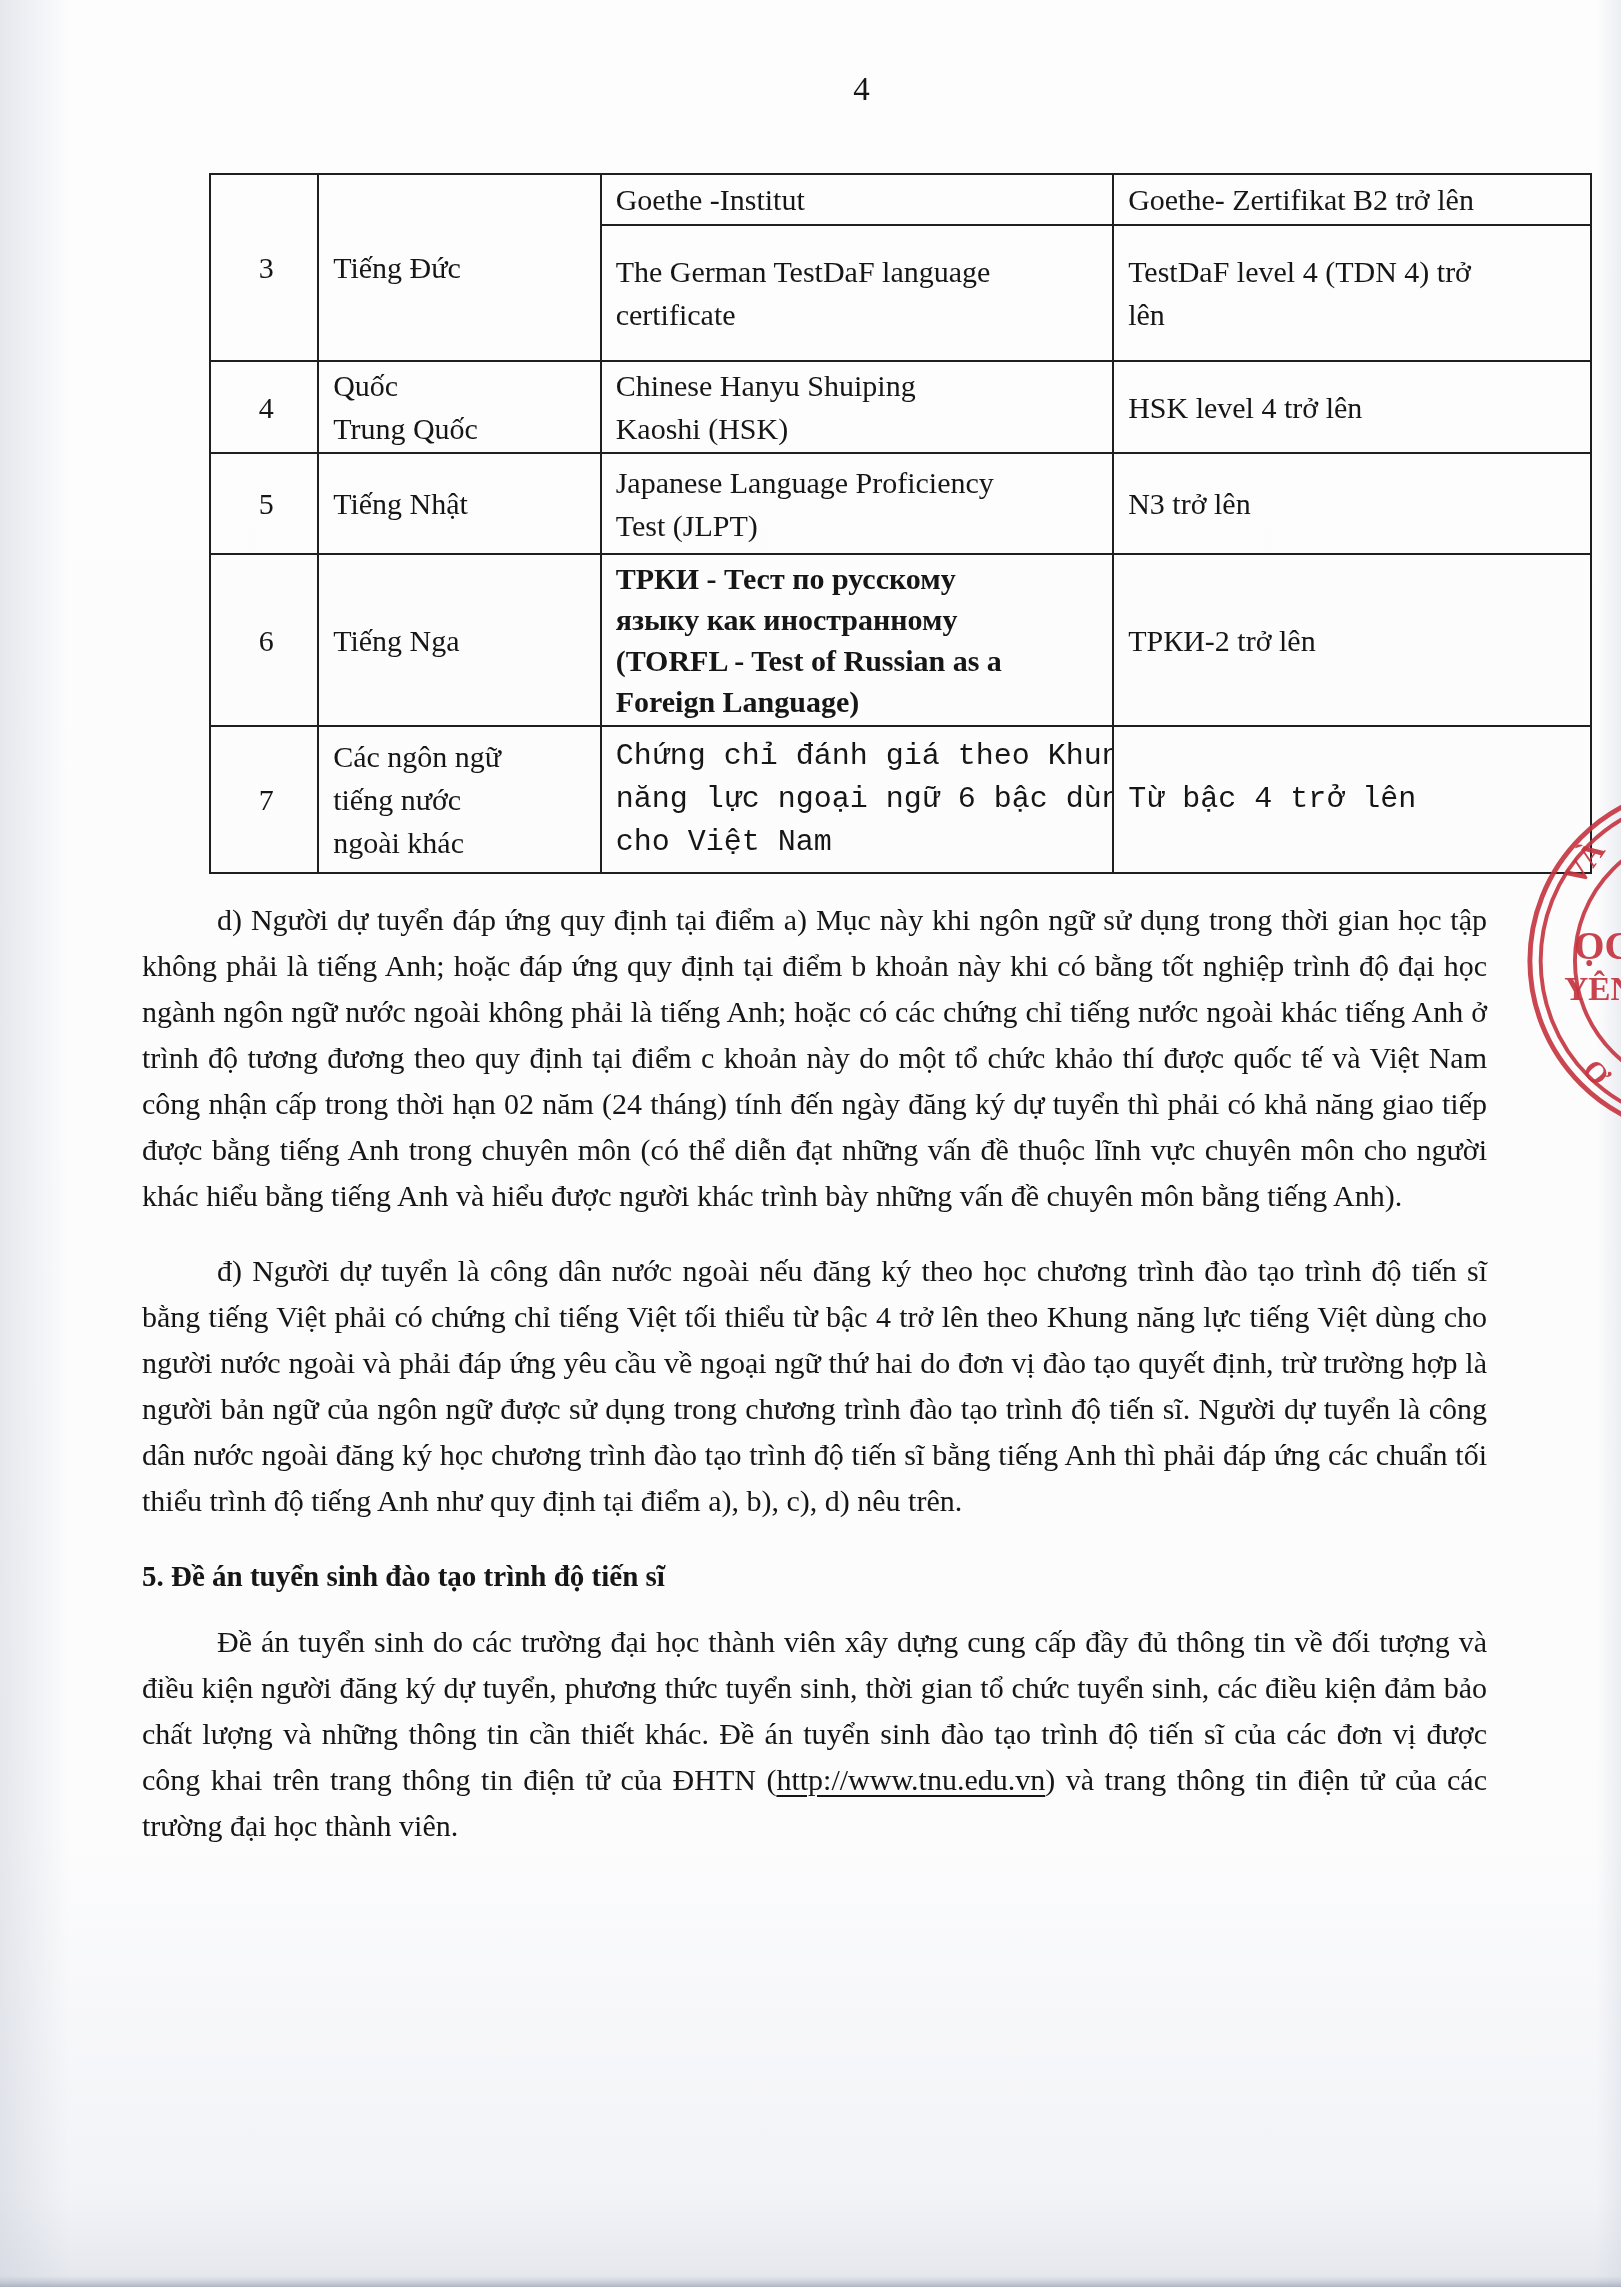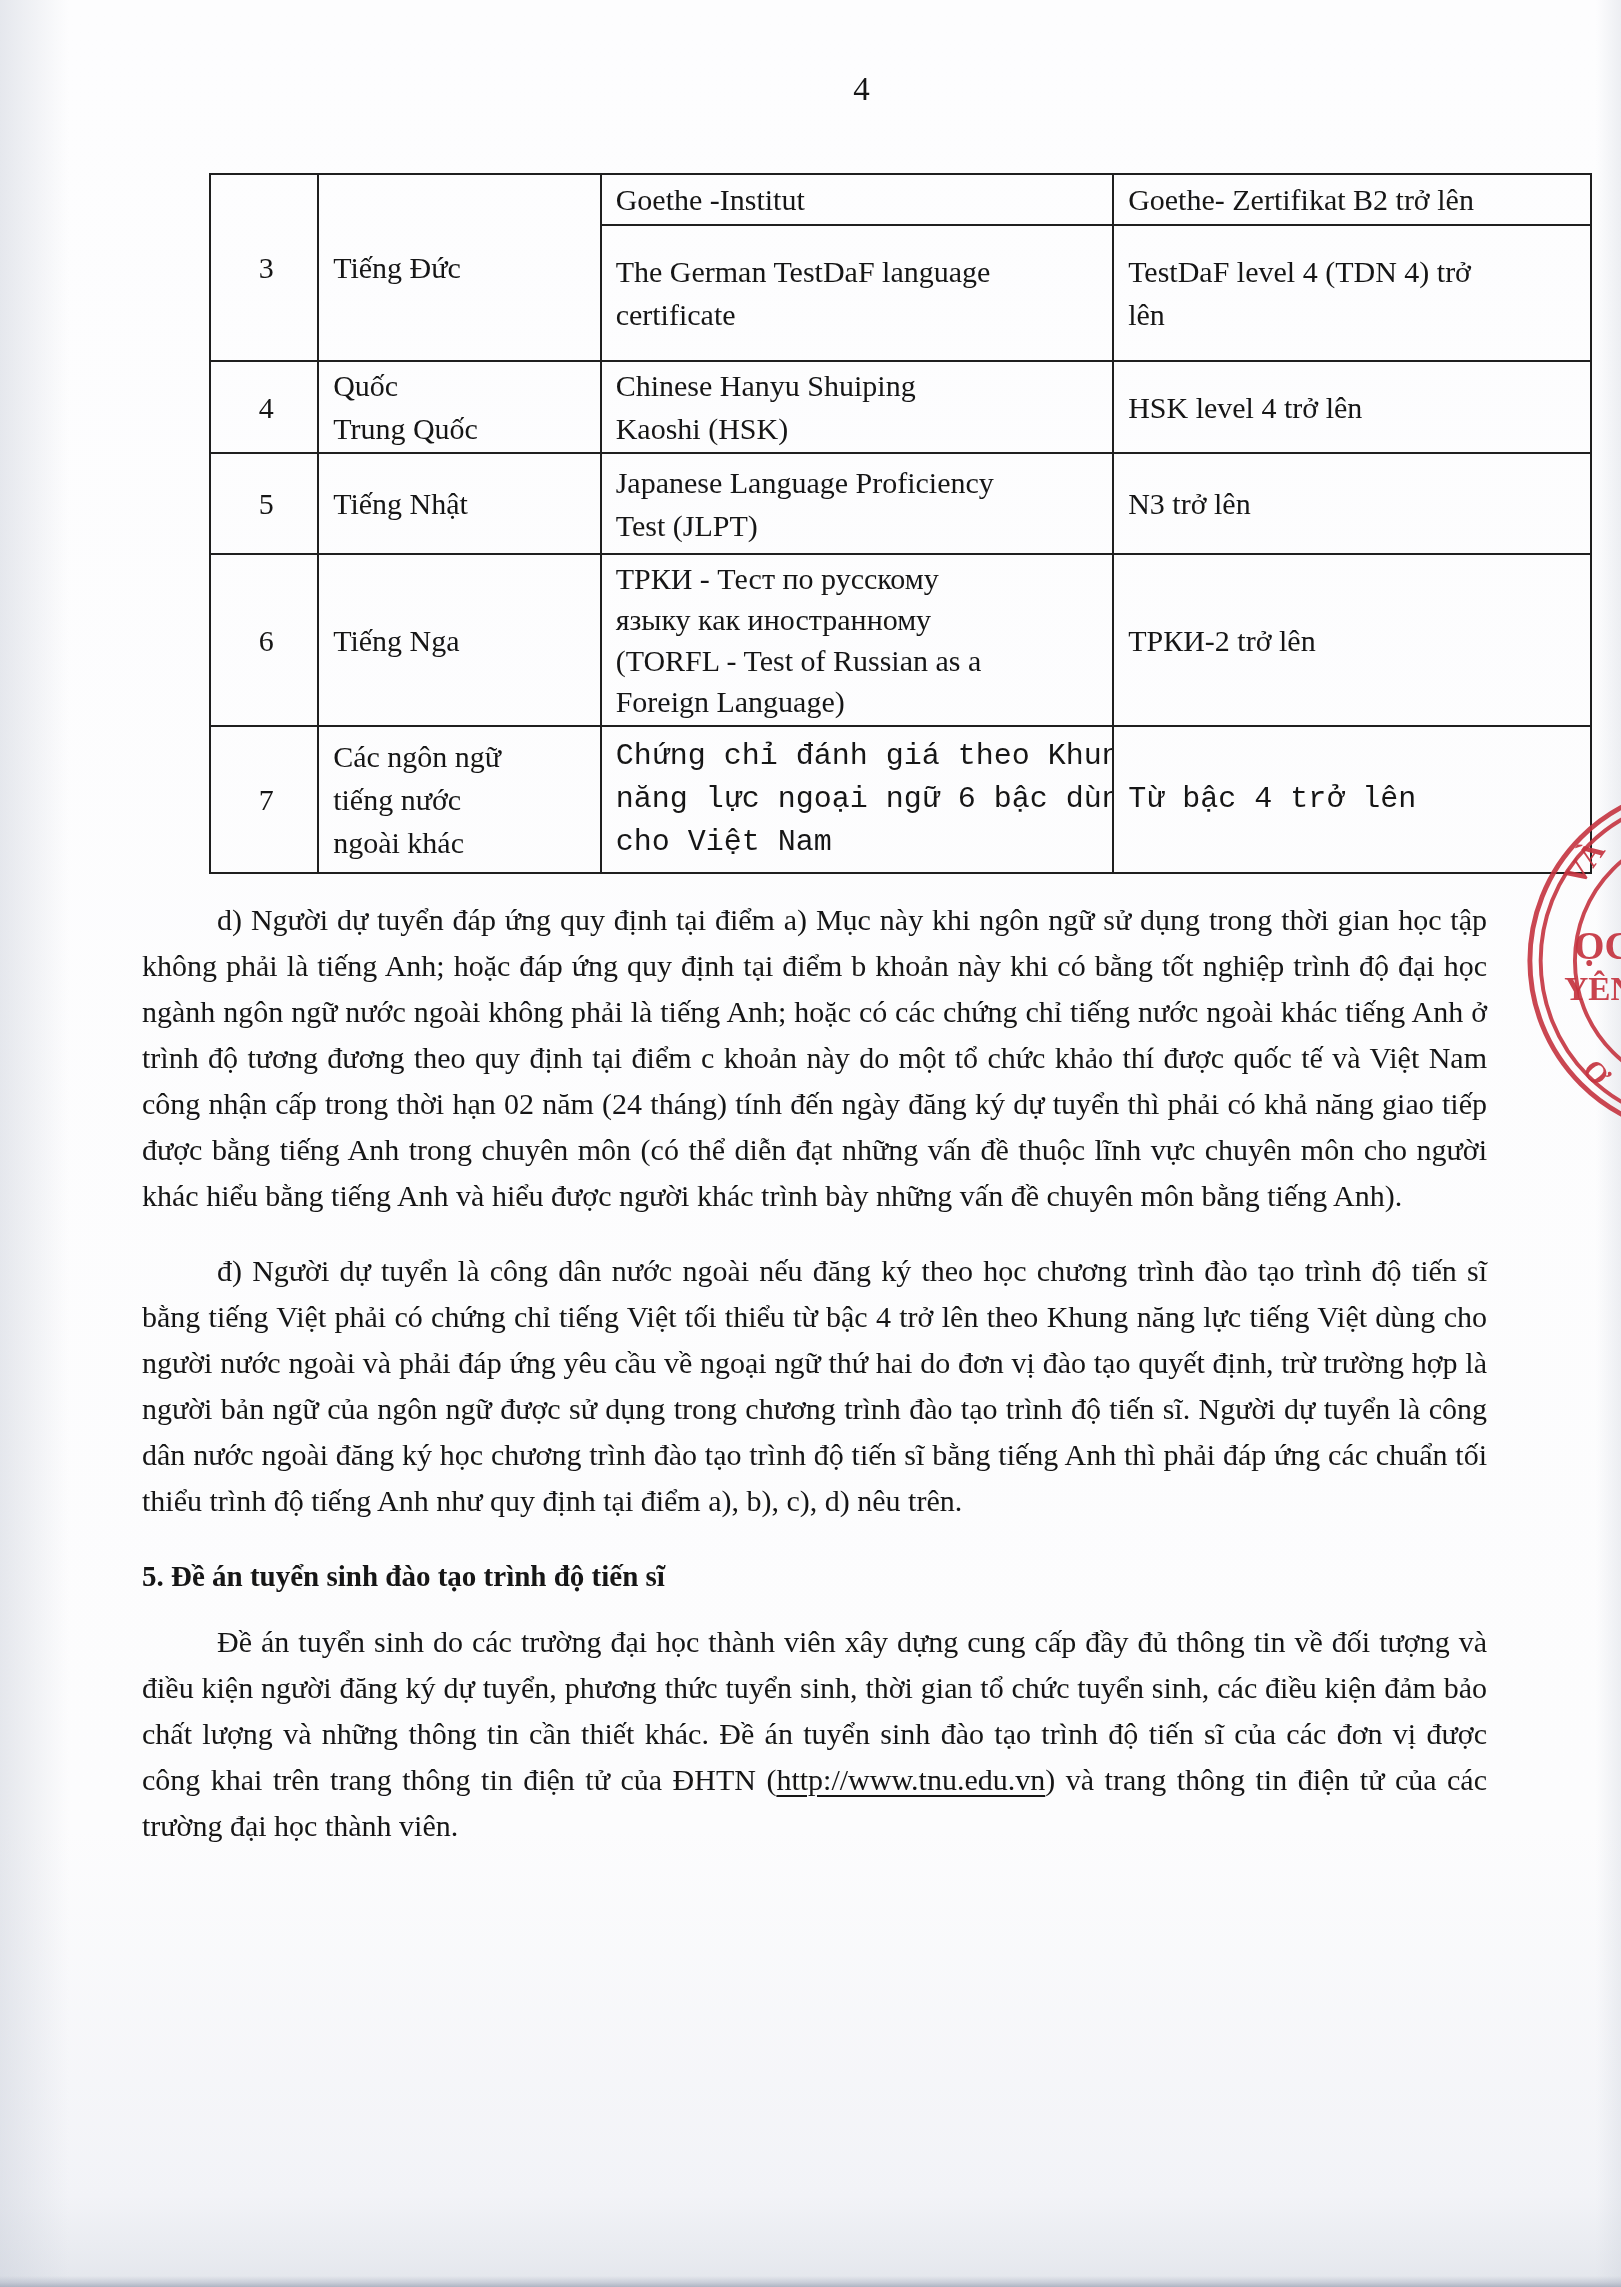--- a/index.html
+++ b/index.html
@@ -43,21 +43,21 @@
     overflow:hidden;
   }
   td.c-no{width:83px;text-align:center;padding-left:3.9px;padding-right:3.9px;}
   td.c-lang{width:257px;padding-left:11.8px;border-radius:15px;}
   td.c-cert{width:487px;}
   td.c-level{width:452px;border-radius:18px;}
   tr.r3a{height:51px;} tr.r3b{height:136px;}
   tr.r4{height:86px;} tr.r5{height:101px;}
   tr.r6{height:172px;} tr.r7{height:147px;}
   td .line{white-space:nowrap;line-height:43px;}
-  tr.r6 td.c-cert .line{line-height:41px;}
+  tr.r6 td.c-cert .line{line-height:41px;font-weight:bold;}
   td.vbottom{vertical-align:bottom;padding-bottom:11.8px;}
   td.vbottom7{vertical-align:bottom;padding-bottom:23.5px;}
   td.vtop{vertical-align:top;padding-top:3.9px;font-family:Liberation Mono, monospace;}
   .content{
     position:absolute;left:142px;top:897px;width:1345px;
     font-size:30px;line-height:46px;text-align:justify;
   }
   .content p{margin:0 0 29px 0;text-indent:75px;}
   .content .heading{
     margin:0 0 19.6px 0;font-weight:bold;text-indent:0;

